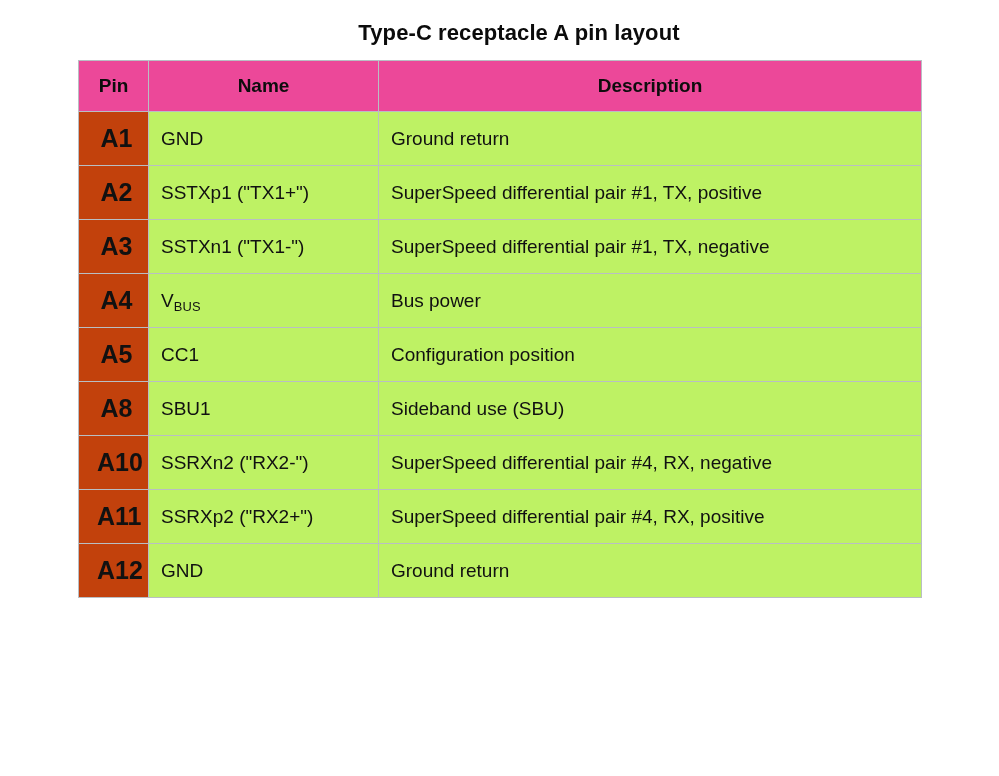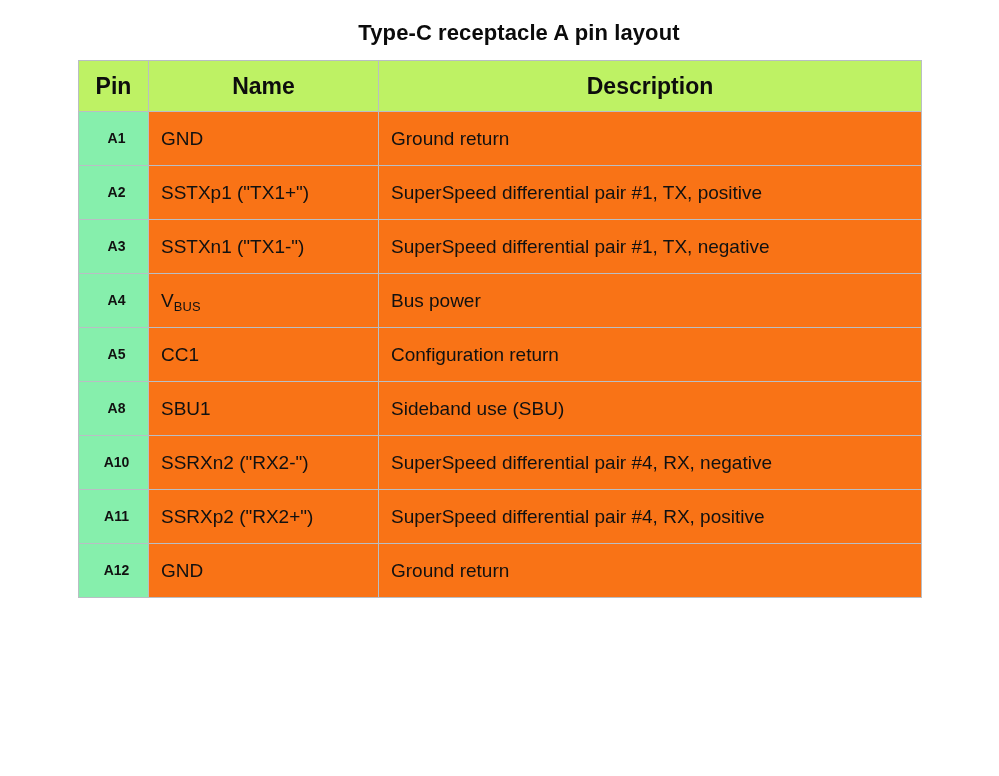--- a/index.html
+++ b/index.html
@@ -42,40 +42,40 @@
   }
   table.pin-table th,
   table.pin-table td {
     border: 1px solid #b9bec4;
     padding: 0 12px;
     vertical-align: middle;
     font-size: 19px;
     line-height: 1.25;
   }
   table.pin-table thead th {
-    background: #bef264;
+    background: #ec4899;
     font-weight: bold;
     text-align: center;
     height: 50px;
-    font-size: 23px;
+    font-size: 19px;
     color: #0d0d0d;
   }
   col.c-pin { width: 70px; }
   col.c-name { width: 230px; }
   col.c-desc { width: 543px; }
 
   table.pin-table tbody td {
     height: 53px;
-    background: #f97316;
+    background: #bef264;
   }
   table.pin-table tbody td.pin {
-    background: #86efac;
+    background: #c2410c;
     font-weight: bold;
     text-align: center;
-    font-size: 14px;
+    font-size: 25px;
     padding-left: 18px;
   }
   table.pin-table tbody td.name {
     text-align: left;
     white-space: nowrap;
   }
   table.pin-table tbody td.desc {
     text-align: left;
   }
   sub {
@@ -125,21 +125,21 @@
             <td class="desc">SuperSpeed differential pair #1, TX, negative</td>
           </tr>
           <tr>
             <td class="pin">A4</td>
             <td class="name"><span>V</span><sub>BUS</sub></td>
             <td class="desc">Bus power</td>
           </tr>
           <tr>
             <td class="pin">A5</td>
             <td class="name">CC1</td>
-            <td class="desc">Configuration return</td>
+            <td class="desc">Configuration position</td>
           </tr>
           <tr>
             <td class="pin">A8</td>
             <td class="name">SBU1</td>
             <td class="desc">Sideband use (SBU)</td>
           </tr>
           <tr>
             <td class="pin">A10</td>
             <td class="name">SSRXn2 ("RX2-")</td>
             <td class="desc">SuperSpeed differential pair #4, RX, negative</td>

